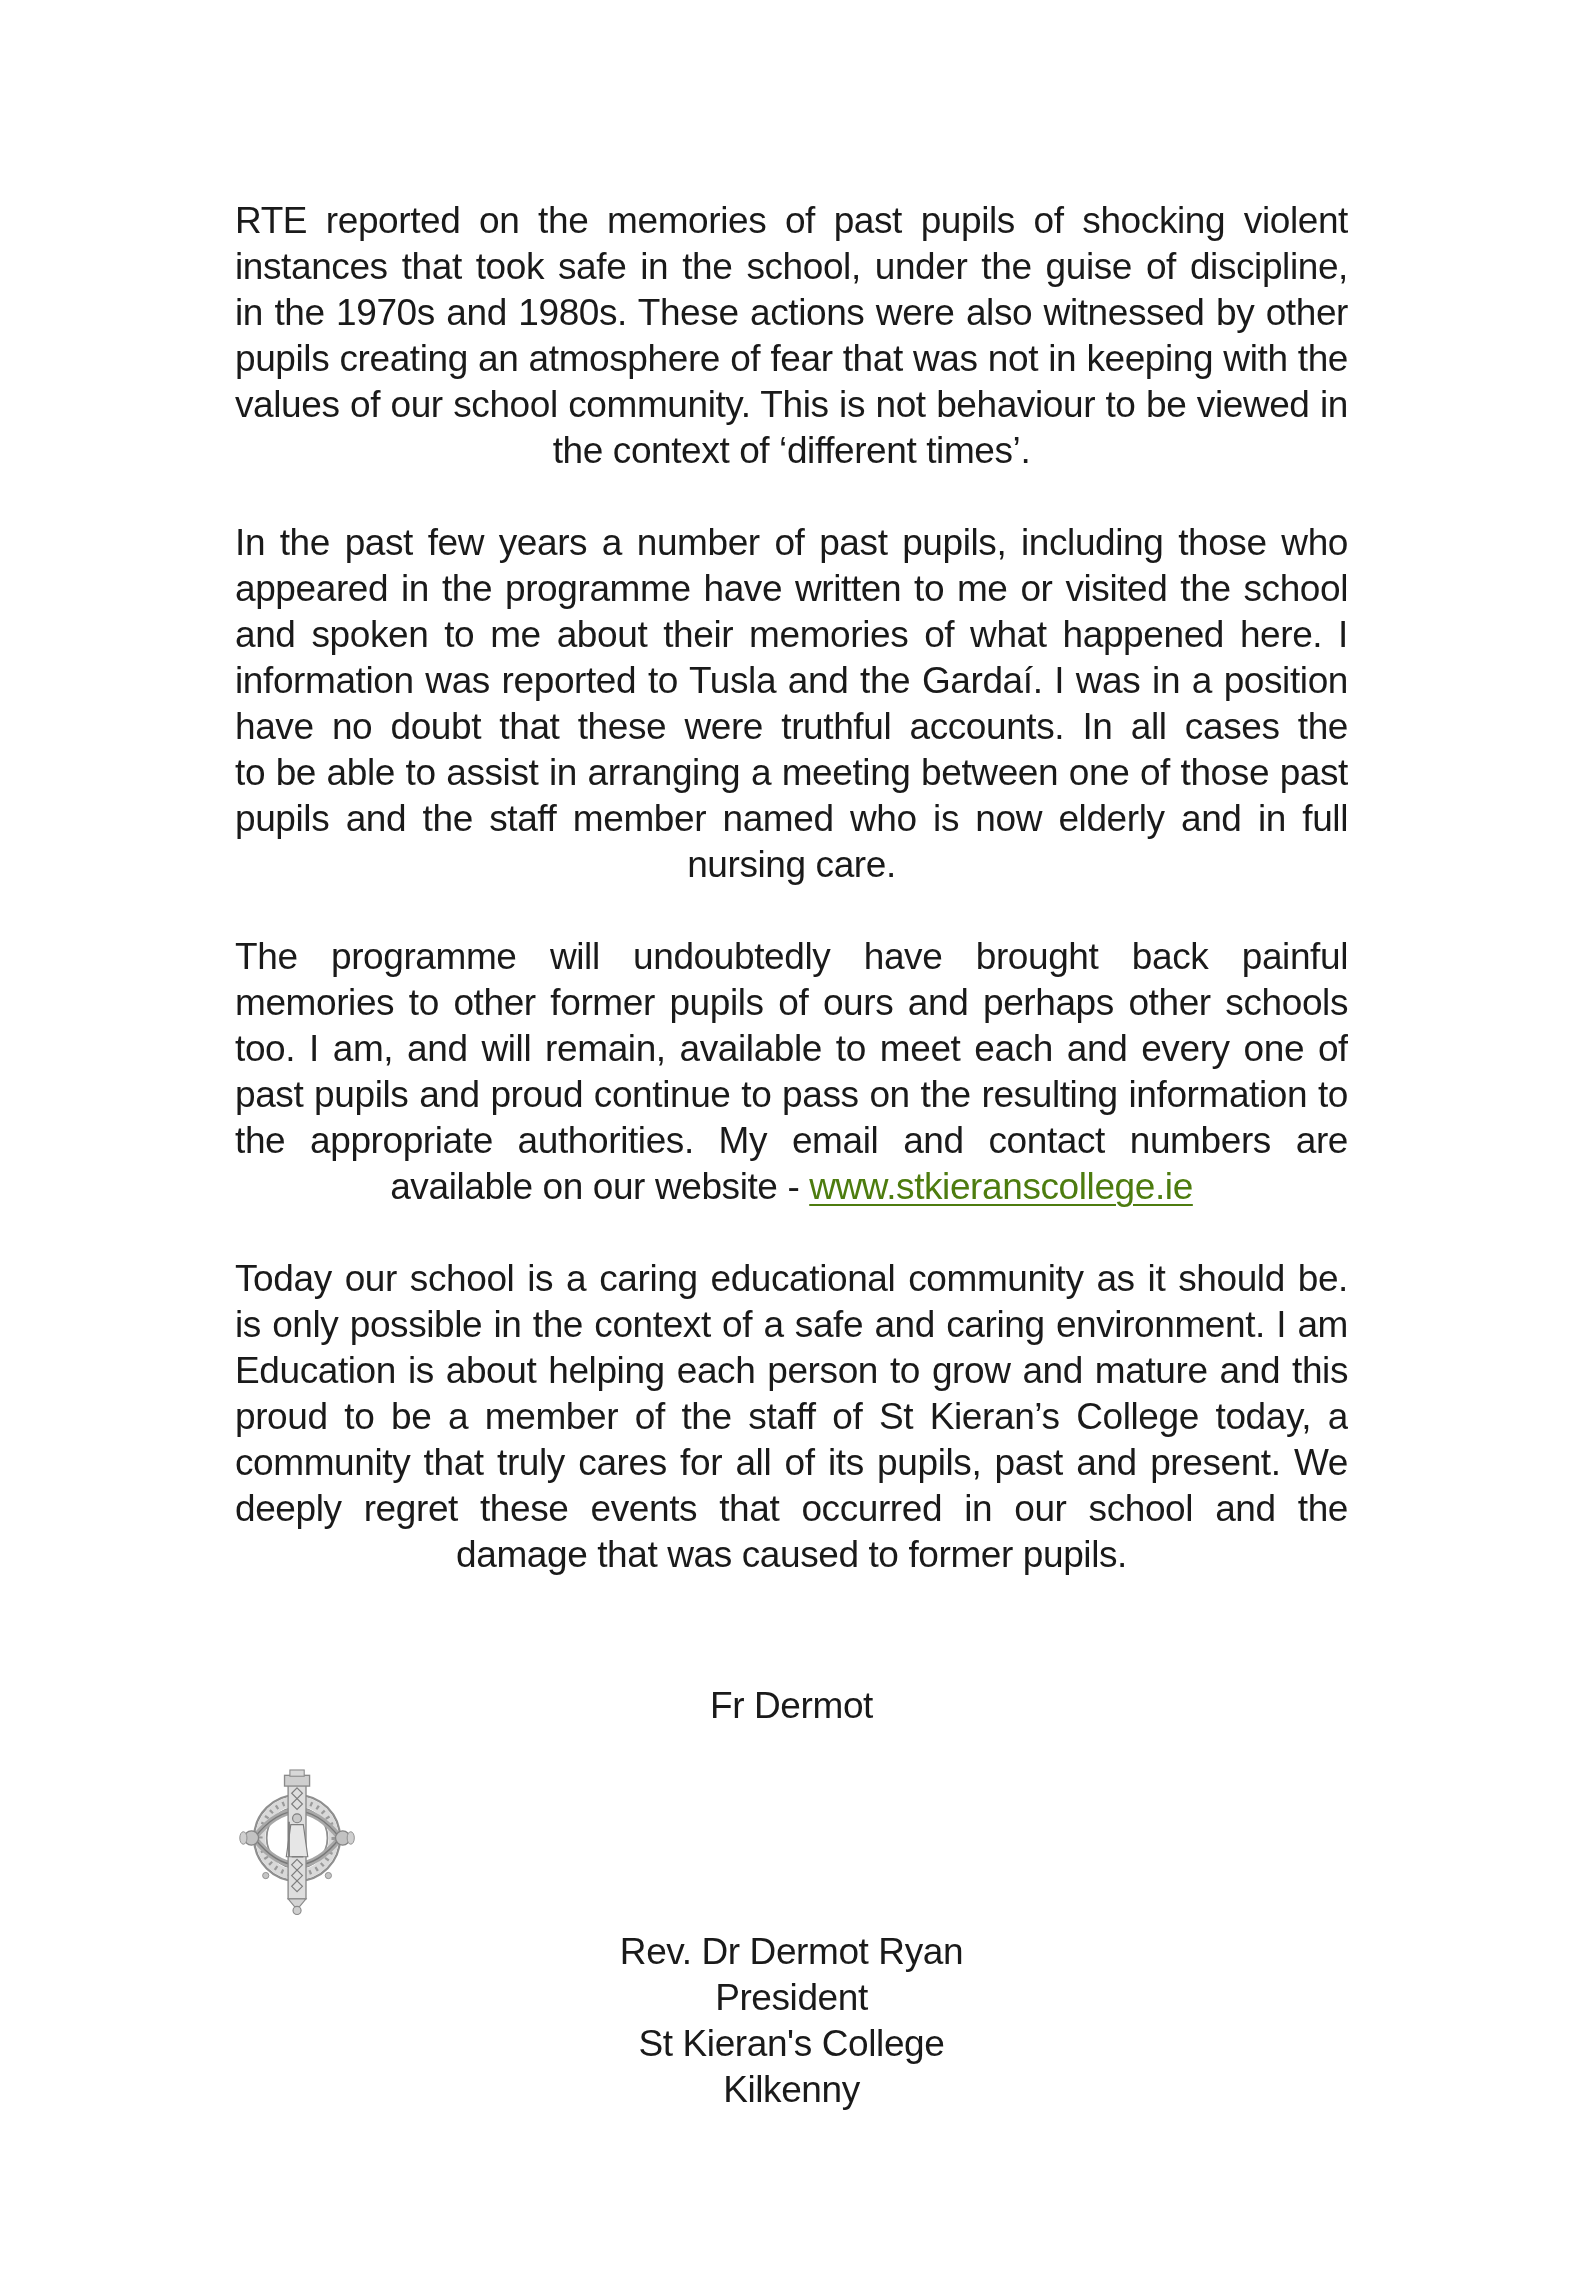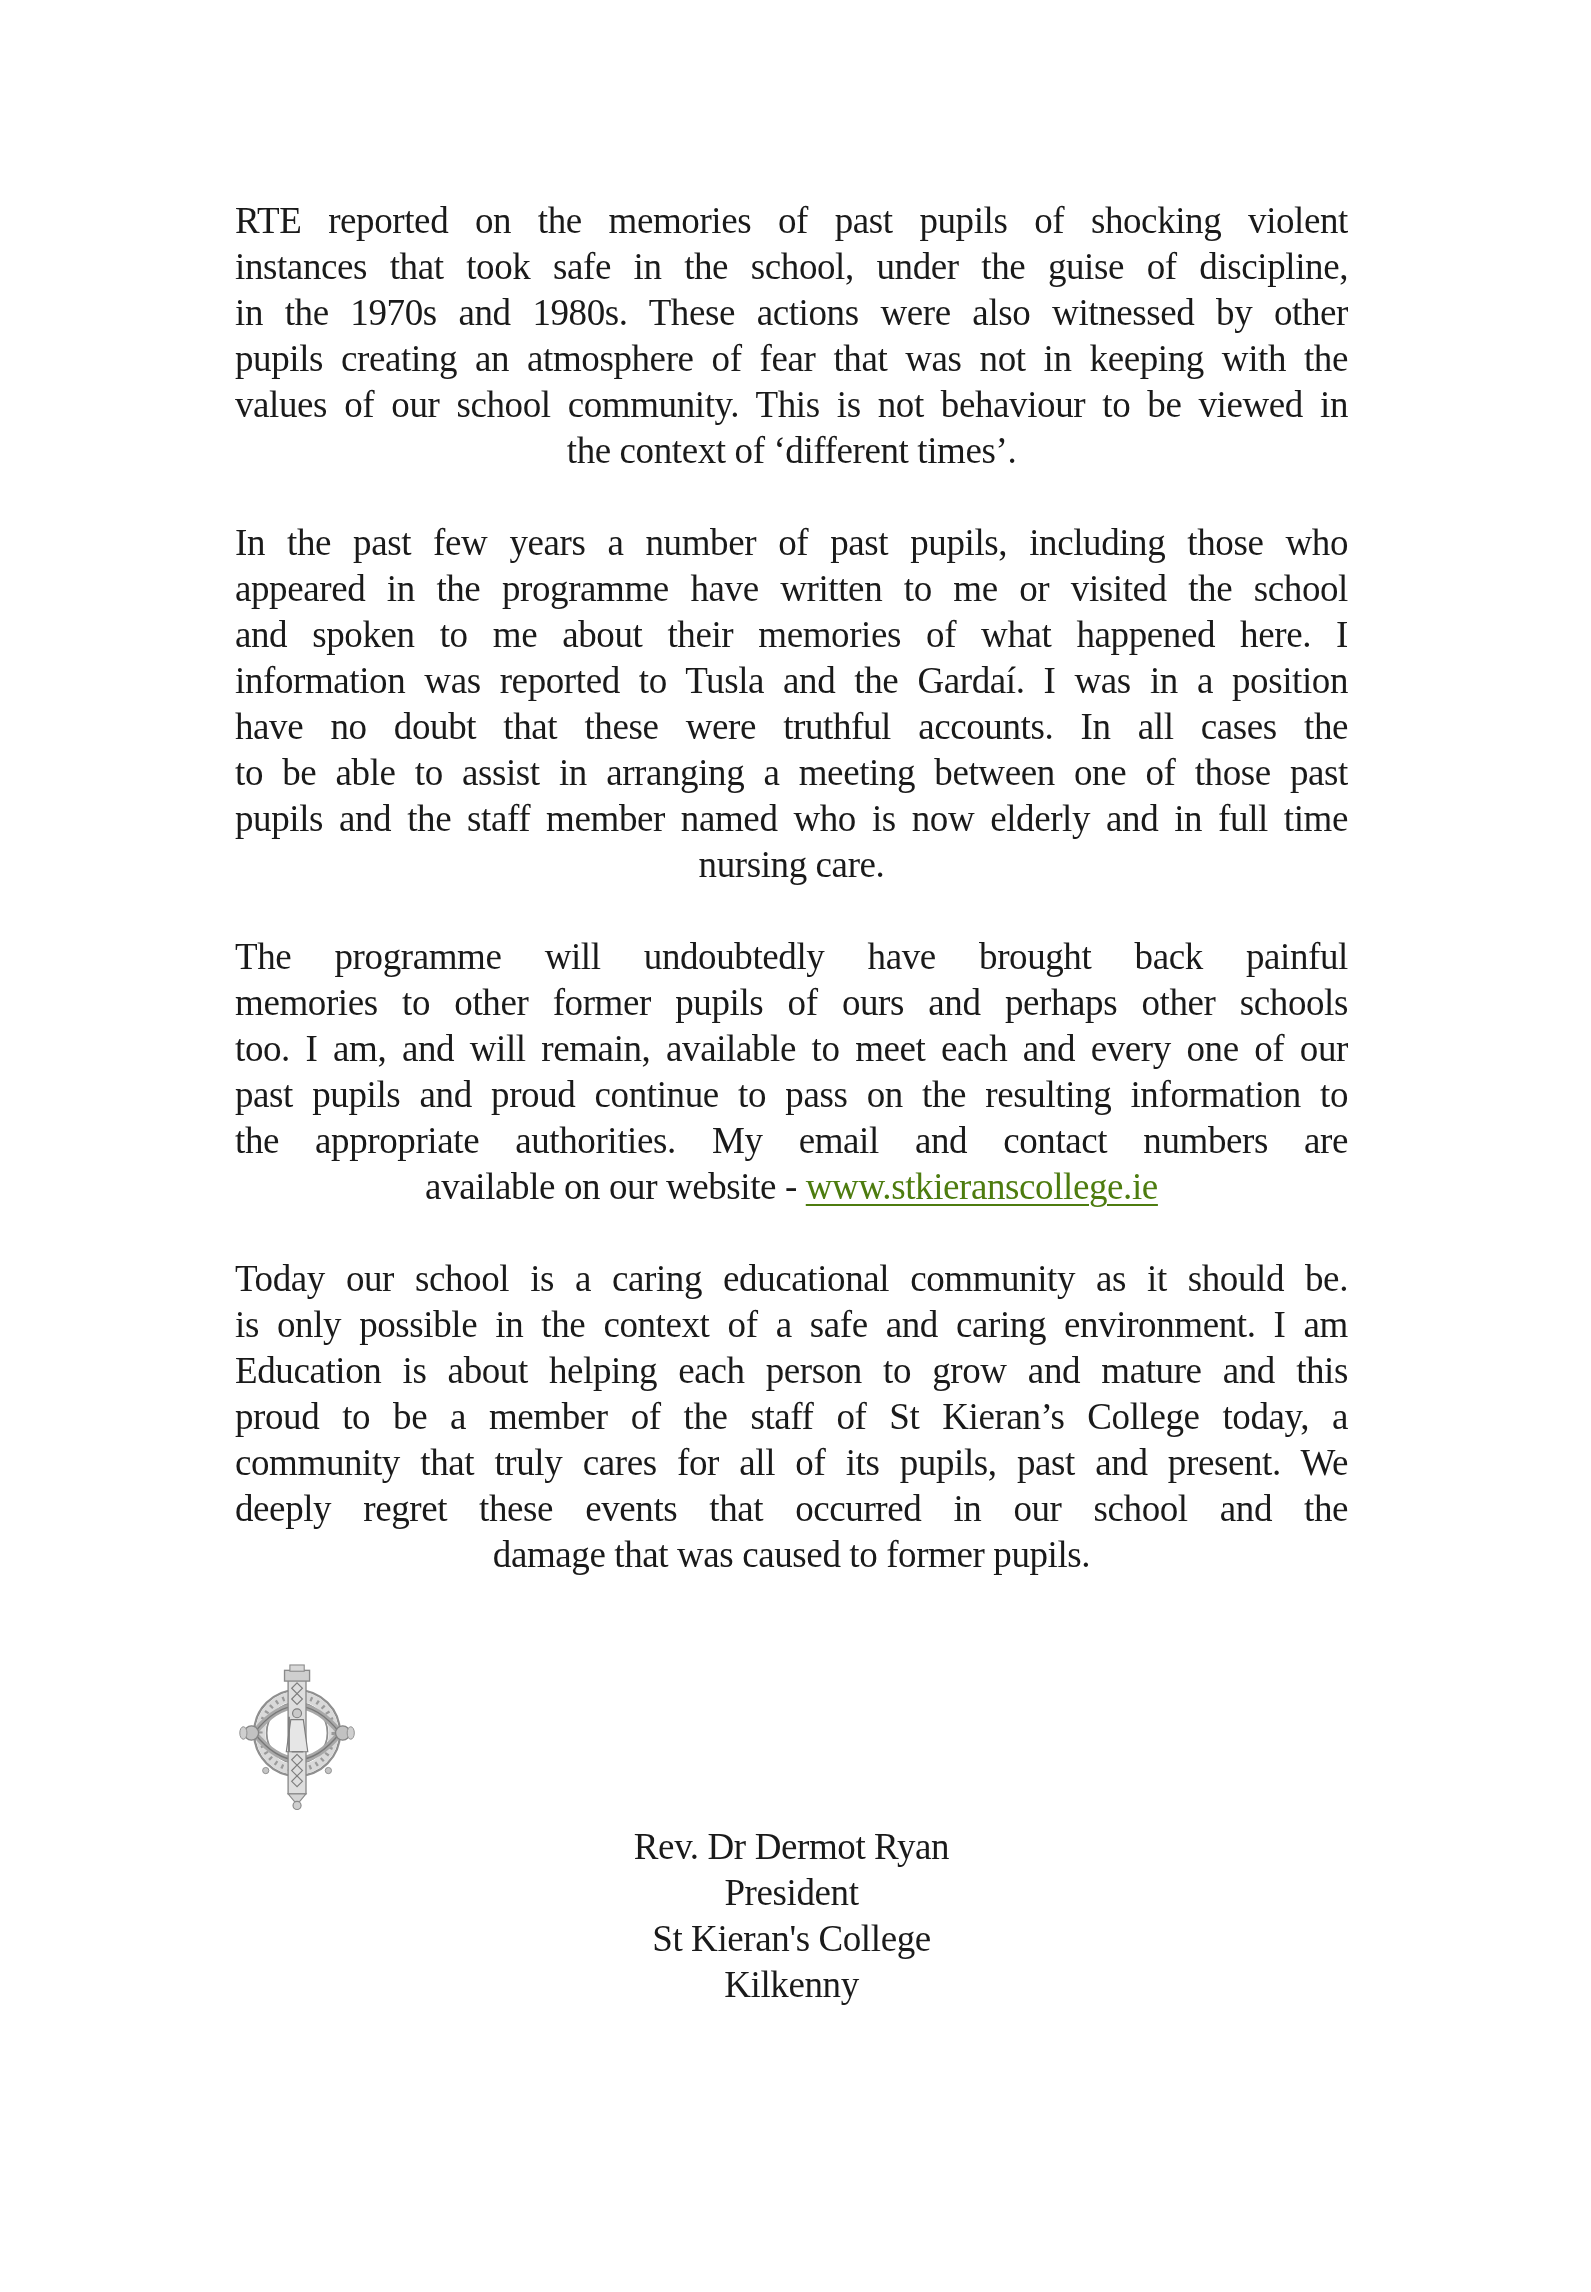--- a/index.html
+++ b/index.html
@@ -3,21 +3,21 @@
 <meta charset="utf-8">
 <style>
   * { margin: 0; padding: 0; box-sizing: border-box; }
   html, body { background: #ffffff; }
   .page {
     position: relative;
     width: 1591px;
     height: 2245px;
     background: #ffffff;
     overflow: hidden;
-    font-family: Liberation Serif, serif;
+    font-family: Liberation Sans, sans-serif;
   }
   .content {
     position: absolute;
     left: 235px;
     top: 198px;
     width: 1113px;
     display: flex;
     flex-direction: column;
     align-items: stretch;
     font-size: 37px;
@@ -76,20 +76,21 @@
           <div class="line j">Today our school is a caring educational community as it should be.</div>
           <div class="line j">is only possible in the context of a safe and caring environment. I am</div>
           <div class="line j">Education is about helping each person to grow and mature and this</div>
           <div class="line j">proud to be a member of the staff of St Kieran’s College today, a</div>
           <div class="line j">community that truly cares for all of its pupils, past and present. We</div>
           <div class="line j">deeply regret these events that occurred in our school and the</div>
           <div class="line last">damage that was caused to former pupils.</div>
         </div>
       </div>
 
+    <div class="signoff-block line last">Fr Dermot</div>
 
     <svg class="crest" width="119" height="148" viewBox="0 0 133 165" aria-hidden="true">
 
       <circle cx="66" cy="78" r="48" fill="none" stroke="#8f8f8f" stroke-width="2.5"></circle>
       <circle cx="66" cy="78" r="34" fill="none" stroke="#8f8f8f" stroke-width="2"></circle>
       <circle cx="66" cy="78" r="41" fill="none" stroke="#d9d9d9" stroke-width="11"></circle>
       <circle cx="66" cy="78" r="41" fill="none" stroke="#9a9a9a" stroke-width="5" stroke-dasharray="2.5 5.5"></circle>
 
       <path d="M 18,78 Q 66,18 114,78" fill="none" stroke="#a8a8a8" stroke-width="7"></path>
       <path d="M 18,78 Q 66,138 114,78" fill="none" stroke="#a8a8a8" stroke-width="7"></path>

